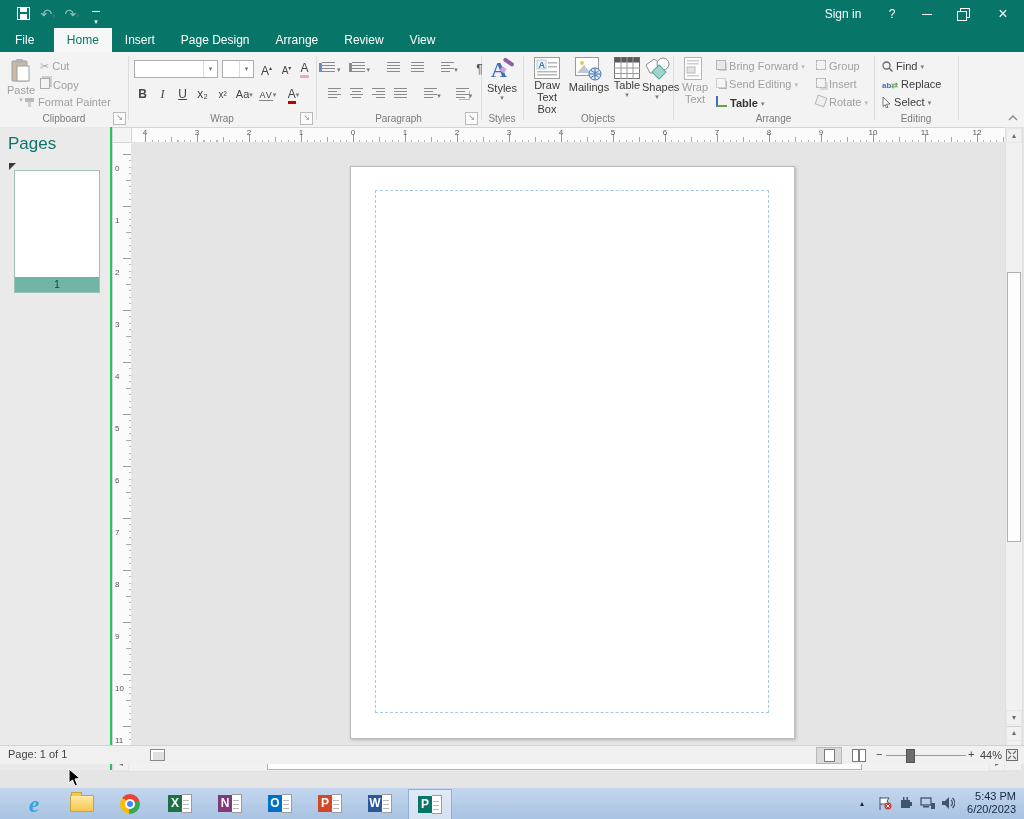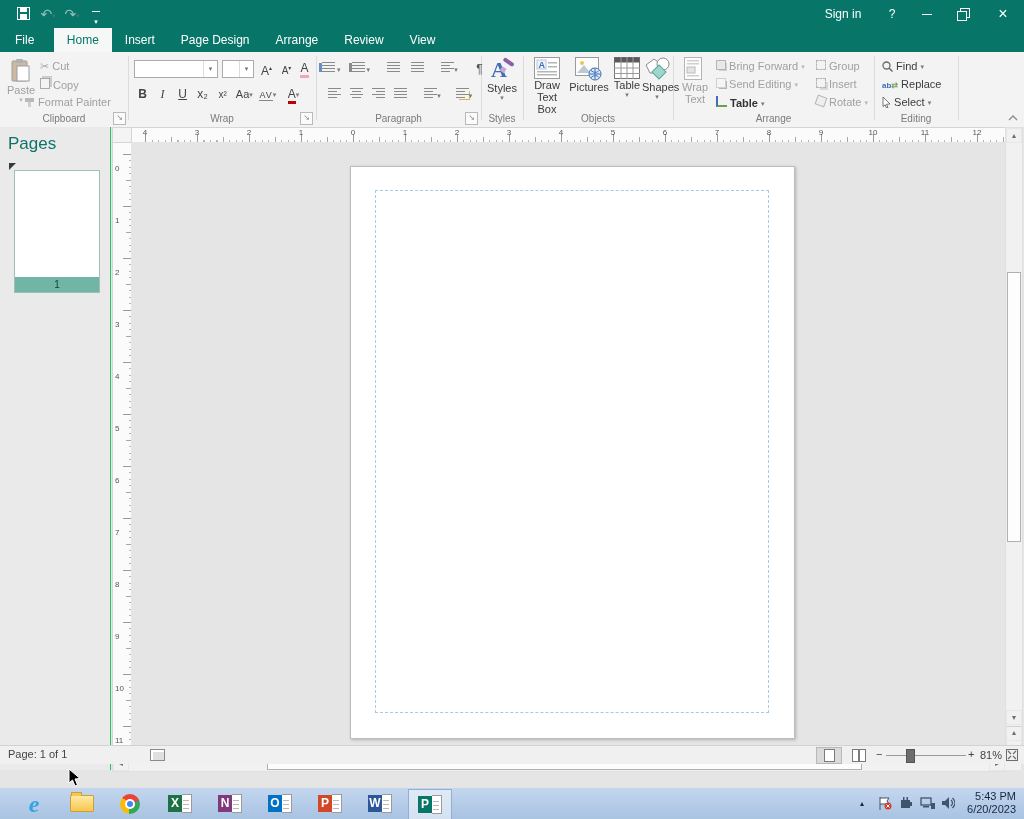--- a/index.html
+++ b/index.html
@@ -47,21 +47,21 @@
      linear-gradient(#8a8a8a,#8a8a8a) 50% 3px/9px 1px no-repeat,
      linear-gradient(#8a8a8a,#8a8a8a) 50% 6px/13px 1px no-repeat,
      linear-gradient(#8a8a8a,#8a8a8a) 50% 9px/9px 1px no-repeat}
   .lines.right{background:
      linear-gradient(#8a8a8a,#8a8a8a) 100% 0/13px 1px no-repeat,
      linear-gradient(#8a8a8a,#8a8a8a) 100% 3px/9px 1px no-repeat,
      linear-gradient(#8a8a8a,#8a8a8a) 100% 6px/13px 1px no-repeat,
      linear-gradient(#8a8a8a,#8a8a8a) 100% 9px/9px 1px no-repeat}
   
   #workspace{left:0;top:127px;width:1024px;height:643px;background:#e5e5e5}
-  #pages-panel{left:0;top:0;width:110px;height:643px;background:#eaeaea;border-right:1px solid #22c55e}
+  #pages-panel{left:0;top:0;width:110px;height:643px;background:#eaeaea;border-right:5px solid #22c55e}
   #pages-title{left:8px;top:7px;font-size:17px;color:#0d7366}
   #pages-collapse{left:9px;top:36px;width:0;height:0;border-top:7px solid #3a3a3a;border-right:7px solid transparent;cursor:pointer}
   #page-thumb{left:14px;top:43px;width:84px;height:121px;border:1px solid #9fc0ba;background:#fff;cursor:pointer}
   #page-thumb-bar{left:0;right:0;bottom:0;height:15px;background:#71b5a7;text-align:center;font-size:10px;color:#143d36;line-height:15px}
   
   .ruler{background:#fbfbfb;border:1px solid #d5d5d5}
   #h-ruler{left:131px;top:0;width:874px;height:15px;
      background:
        repeating-linear-gradient(to right,#9a9a9a 0 1px,transparent 1px 52px) 13px bottom/874px 9px no-repeat padding-box,
        repeating-linear-gradient(to right,#a8a8a8 0 1px,transparent 1px 26px) 13px bottom/874px 6px no-repeat padding-box,
@@ -260,21 +260,21 @@
     <div class="rlbl">Text Box</div>
   </div>
   <div class="abs bigbtn" style="left:568px;top:5px;width:42px;height:58px">
     <svg width="28" height="24" viewBox="0 0 28 24" style="margin:0 auto">
       <rect x="0.5" y="0.5" width="23" height="18" fill="#fdfdfd" stroke="#9a9a9a"></rect>
       <circle cx="7" cy="6" r="2" fill="#e8c84a"></circle>
       <path d="M2 16 L9 8 L14 14 L18 10 L22 16 Z" fill="#bcc8d4"></path>
       <circle cx="20" cy="17" r="6" fill="#dce9f5" stroke="#3f6fb4"></circle>
       <path d="M14.5 17 h11 M20 11.5 v11 M16 13.5 c3 2.5 6 2.5 8 0 M16 20.5 c3 -2.5 6 -2.5 8 0" stroke="#3f6fb4" fill="none" stroke-width="1"></path>
     </svg>
-    <span class="rlbl">Pictures</span>
+    <span class="rlbl">Mailings</span>
   </div>
   <div class="abs bigbtn" style="left:612px;top:5px;width:30px;height:58px">
     <svg width="26" height="22" viewBox="0 0 26 22" style="margin:0 auto">
       <rect x="0.5" y="0.5" width="25" height="21" fill="#fff" stroke="#767676"></rect>
       <rect x="0.5" y="0.5" width="25" height="5" fill="#5a5a5a"></rect>
       <path d="M7 0 V22 M13 0 V22 M19 0 V22 M0 11 H26 M0 16.5 H26" stroke="#9a9a9a" stroke-width="1" fill="none"></path>
     </svg>
     <span class="rlbl">Table</span>
     <div class="dd">▾</div>
   </div>
@@ -425,21 +425,21 @@
 
 <div class="abs" id="statusbar">
   <span class="abs" style="left:8px;top:2px">Page: 1 of 1</span>
   <span class="abs" style="left:150px;top:3px;width:13px;height:10px;border:1px solid #8a8a8a;background:#e0e0e0;box-shadow:inset 2px 2px 0 #fff"></span>
   <div class="abs sb-view sel" style="left:816px"><span class="pgico"></span></div>
   <div class="abs sb-view" style="left:846px"><span class="pgico" style="width:5px"></span><span class="pgico" style="width:5px"></span></div>
   <span class="abs" style="left:876px;top:2px;cursor:pointer">−</span>
   <div class="abs" id="zoom-track" style="left:886px"></div>
   <div class="abs" id="zoom-thumb" style="left:906px"></div>
   <span class="abs" style="left:968px;top:2px;cursor:pointer">+</span>
-  <span class="abs" style="left:980px;top:3px">81%</span>
+  <span class="abs" style="left:980px;top:3px">44%</span>
   <svg class="abs" style="left:1006px;top:3px;cursor:pointer" width="12" height="12" viewBox="0 0 12 12">
     <rect x="0.5" y="0.5" width="11" height="11" fill="none" stroke="#6d6d6d"></rect>
     <path d="M2 2 L5 5 M10 10 L7 7 M10 2 L7 5 M2 10 L5 7" stroke="#6d6d6d" stroke-width="1.2"></path>
   </svg>
 </div>
 
 <svg class="abs" style="left:68px;top:768px" width="13" height="19" viewBox="0 0 13 19">
   <path d="M1 1 L1 15 L4.5 12 L7 18 L9.5 17 L7 11 L12 10.5 Z" fill="#000" stroke="#fff" stroke-width="1"></path>
 </svg>
 

